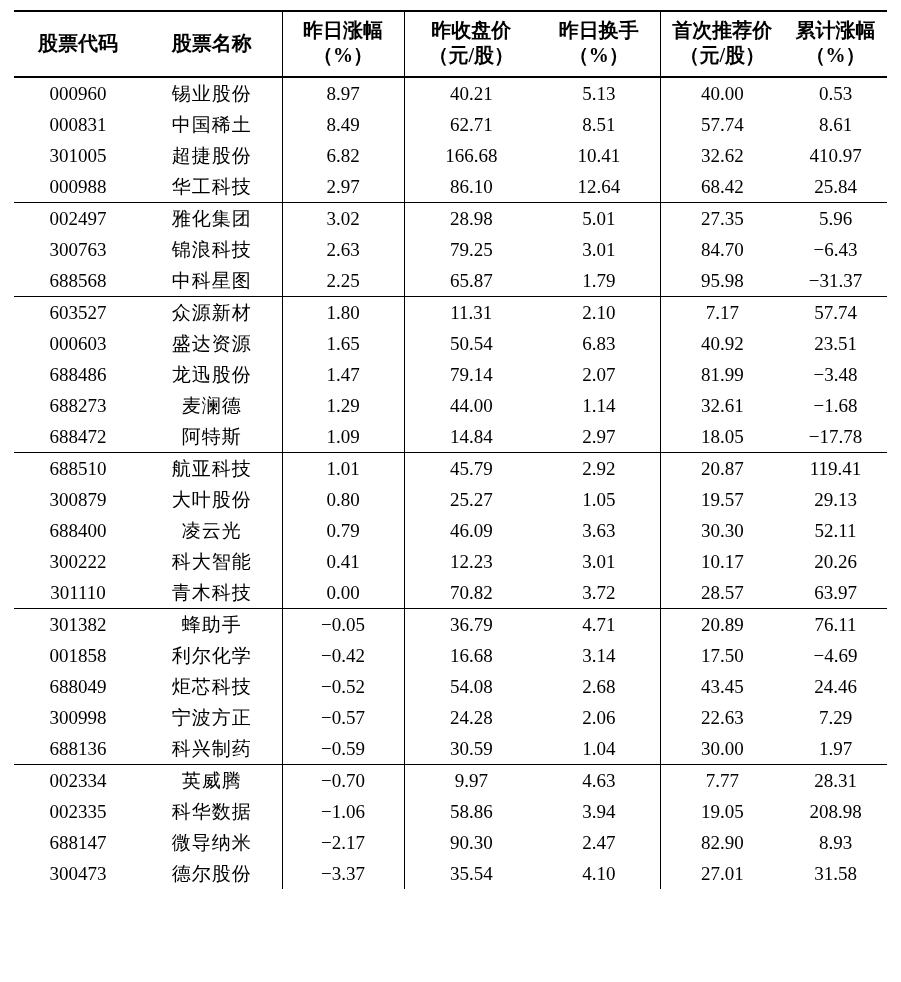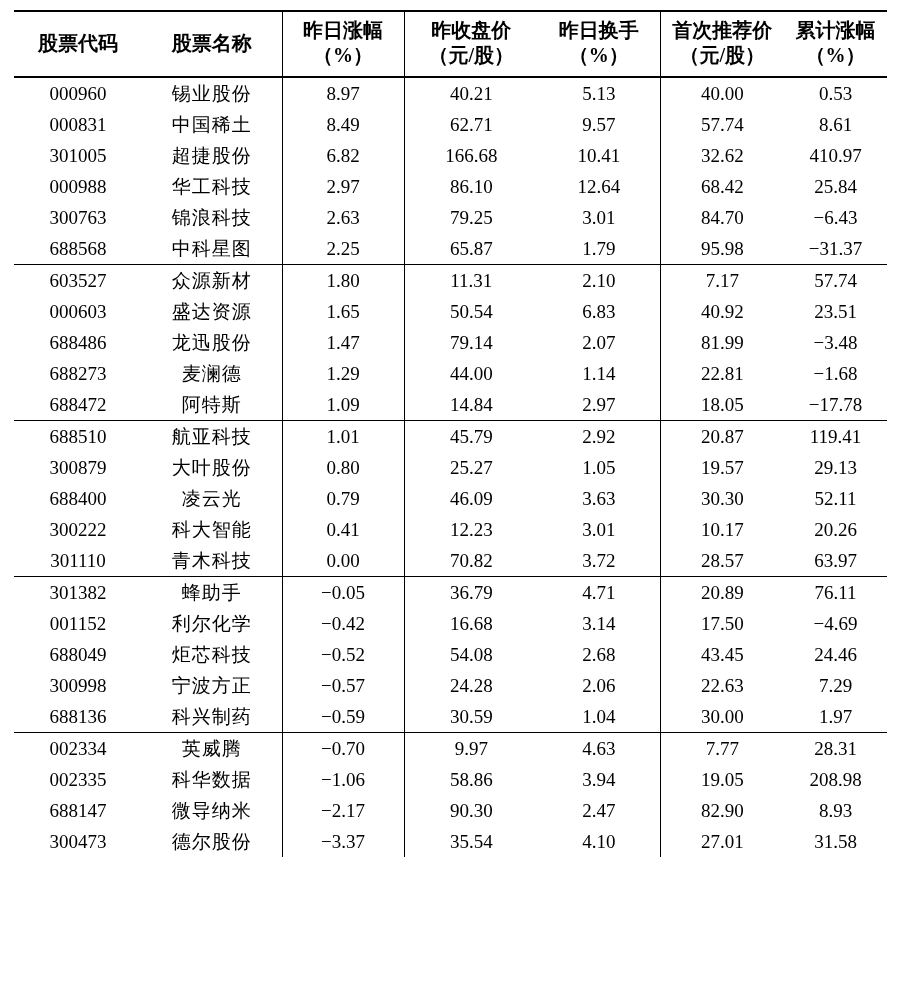--- a/index.html
+++ b/index.html
@@ -120,21 +120,21 @@
           <td class="vr-left">40.21</td>
           <td>5.13</td>
           <td class="vr-left">40.00</td>
           <td>0.53</td>
         </tr>
         <tr>
           <td>000831</td>
           <td class="name">中国稀土</td>
           <td class="vr-left">8.49</td>
           <td class="vr-left">62.71</td>
-          <td>9.57</td>
+          <td>8.51</td>
           <td class="vr-left">57.74</td>
           <td>8.61</td>
         </tr>
         <tr>
           <td>301005</td>
           <td class="name">超捷股份</td>
           <td class="vr-left">6.82</td>
           <td class="vr-left">166.68</td>
           <td>10.41</td>
           <td class="vr-left">32.62</td>
@@ -142,20 +142,29 @@
         </tr>
         <tr>
           <td>000988</td>
           <td class="name">华工科技</td>
           <td class="vr-left">2.97</td>
           <td class="vr-left">86.10</td>
           <td>12.64</td>
           <td class="vr-left">68.42</td>
           <td>25.84</td>
         </tr>
+        <tr class="group-start">
+          <td>002497</td>
+          <td class="name">雅化集团</td>
+          <td class="vr-left">3.02</td>
+          <td class="vr-left">28.98</td>
+          <td>5.01</td>
+          <td class="vr-left">27.35</td>
+          <td>5.96</td>
+        </tr>
         <tr>
           <td>300763</td>
           <td class="name">锦浪科技</td>
           <td class="vr-left">2.63</td>
           <td class="vr-left">79.25</td>
           <td>3.01</td>
           <td class="vr-left">84.70</td>
           <td>−6.43</td>
         </tr>
         <tr>
@@ -193,21 +202,21 @@
           <td>2.07</td>
           <td class="vr-left">81.99</td>
           <td>−3.48</td>
         </tr>
         <tr>
           <td>688273</td>
           <td class="name">麦澜德</td>
           <td class="vr-left">1.29</td>
           <td class="vr-left">44.00</td>
           <td>1.14</td>
-          <td class="vr-left">22.81</td>
+          <td class="vr-left">32.61</td>
           <td>−1.68</td>
         </tr>
         <tr>
           <td>688472</td>
           <td class="name">阿特斯</td>
           <td class="vr-left">1.09</td>
           <td class="vr-left">14.84</td>
           <td>2.97</td>
           <td class="vr-left">18.05</td>
           <td>−17.78</td>
@@ -260,21 +269,21 @@
         <tr class="group-start">
           <td>301382</td>
           <td class="name">蜂助手</td>
           <td class="vr-left">−0.05</td>
           <td class="vr-left">36.79</td>
           <td>4.71</td>
           <td class="vr-left">20.89</td>
           <td>76.11</td>
         </tr>
         <tr>
-          <td>001152</td>
+          <td>001858</td>
           <td class="name">利尔化学</td>
           <td class="vr-left">−0.42</td>
           <td class="vr-left">16.68</td>
           <td>3.14</td>
           <td class="vr-left">17.50</td>
           <td>−4.69</td>
         </tr>
         <tr>
           <td>688049</td>
           <td class="name">炬芯科技</td>

